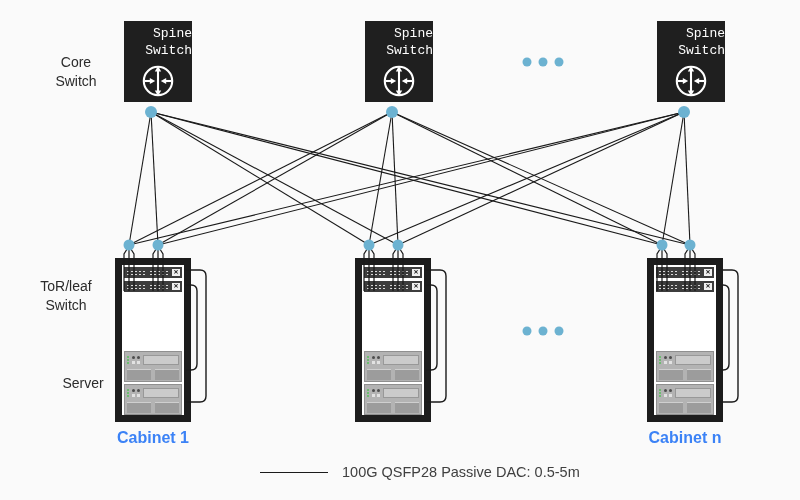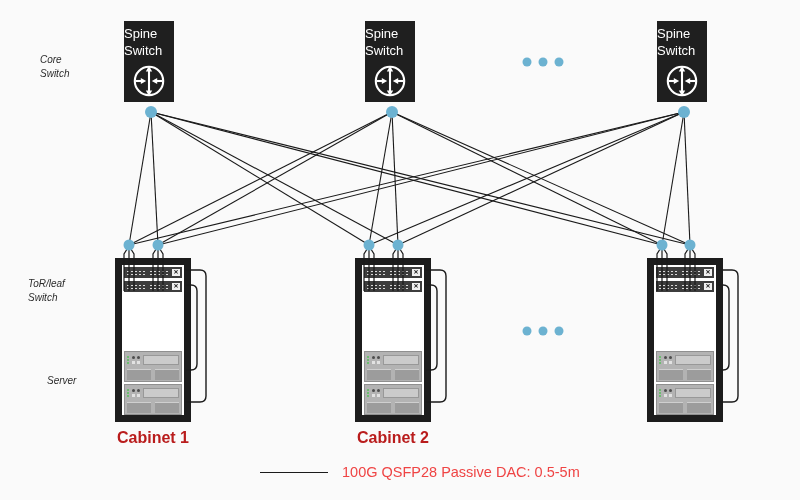--- a/index.html
+++ b/index.html
@@ -3,30 +3,31 @@
 <meta charset="utf-8">
 <style>
   html,body{margin:0;padding:0;background:#fff;}
   .canvas{
     position:relative;width:800px;height:500px;overflow:hidden;
     background:var(--background,#fafafa);
     font-family:"Liberation Sans",sans-serif;
   }
   
   .spine{
-    position:absolute;top:21px;width:50px;height:81px;
+    position:absolute;top:21px;width:68px;height:81px;
     background:var(--spine_box_bg,#1f1f1f);color:var(--spine_text,#fff);
-    text-align:left;
+    text-align:right;
+    font-family:Liberation Mono, monospace;
   }
   .s1{left:124px}.s2{left:365px}.s3{left:657px}
   .spine .lbl{font-size:13px;line-height:1.3;padding-top:5px;}
   .spine svg{display:block;margin:3px auto 0;}
   
-  .side-label{position:absolute;font-size:10px;color:var(--label_text,#2b2b2b);
-    line-height:1.35;font-style:italic;}
+  .side-label{position:absolute;font-size:14px;color:var(--label_text,#2b2b2b);
+    text-align:center;line-height:1.35;}
   .lab-core{left:40px;top:53px;width:72px}
   .lab-tor{left:28px;top:277px;width:76px}
   .lab-srv{left:47px;top:374px;width:72px}
   
   .rack{position:absolute;top:258px;width:76px;height:164px;box-sizing:border-box;
     border:7px solid var(--rack_frame,#1c1c1c);background:#fff;}
   .r1{left:115px}.r2{left:355px}.r3{left:647px}
   .swbar{position:absolute;left:2px;right:2px;height:11px;box-sizing:border-box;
     background:var(--switch_bar,#3d3d3d);display:flex;align-items:center;gap:3px;padding:0 2px;}
   .sw1{top:2px}.sw2{top:16px}
@@ -44,25 +45,25 @@
   .ctrl{display:grid;grid-template-columns:4px 4px;grid-auto-rows:4px;gap:1px;
     align-items:center;justify-items:center;}
   .ctrl .c{width:3px;height:3px;border-radius:50%;background:#4d4d4d;}
   .ctrl .s{width:3px;height:3px;background:#e2e2e2;}
   .panel{flex:1;height:10px;margin-left:3px;box-sizing:border-box;
     background:var(--server_panel,#cbcbcb);border:1px solid #989898;}
   .srv-bays{display:flex;gap:4px;margin-top:3px;}
   .bay{flex:1;height:10px;background:var(--server_bay,#9c9c9c);border-top:1px solid #cfcfcf;}
   
   .cab-label{position:absolute;top:429px;width:116px;text-align:center;
-    font-weight:bold;font-size:16px;color:#b91c1c;}
+    font-weight:bold;font-size:16px;color:#3b82f6;}
   .cl1{left:95px}.cl2{left:335px}.cl3{left:627px}
   
   .legend{position:absolute;left:260px;top:464px;display:flex;align-items:center;
-    gap:14px;font-size:14.5px;color:#ef4444;}
+    gap:14px;font-size:14.5px;color:#404040;}
   .legend-line{width:68px;height:0;border-top:1.6px solid var(--line,#1a1a1a);}
   
   #wires{position:absolute;left:0;top:0;pointer-events:none;}
 </style>
 </head>
 <body>
 
 <div class="canvas" id="canvas" style="--background: #fafafa; --line: #1a1a1a; --dot_blue: #6cb2d1; --spine_box_bg: #1f1f1f; --spine_text: #ffffff; --rack_frame: #1c1c1c; --switch_bar: #3d3d3d; --server_body: #b3b3b3; --server_panel: #cbcbcb; --server_bay: #9c9c9c; --led_green: #55c05a; --label_text: #2b2b2b;">
 
   <div class="side-label lab-core">
@@ -279,21 +280,21 @@
         <div class="panel"></div>
       </div>
       <div class="srv-bays">
           <div class="bay"></div>
           <div class="bay"></div>
         </div>
     </div>
   </div>
 
   <div class="cab-label cl1">Cabinet 1</div>
-  <div class="cab-label cl2">Cabinet 2</div>
+  <div class="cab-label cl3">Cabinet n</div>
 
   <div class="legend">
     <span class="legend-line"></span>
     <span>100G QSFP28 Passive DAC: 0.5-5m</span>
   </div>
 
   <svg id="wires" width="800" height="500">
       <line x1="151" y1="112" x2="129" y2="245" stroke="#1a1a1a" stroke-width="1.1"></line>
       <line x1="151" y1="112" x2="158" y2="245" stroke="#1a1a1a" stroke-width="1.1"></line>
       <line x1="151" y1="112" x2="369" y2="245" stroke="#1a1a1a" stroke-width="1.1"></line>

